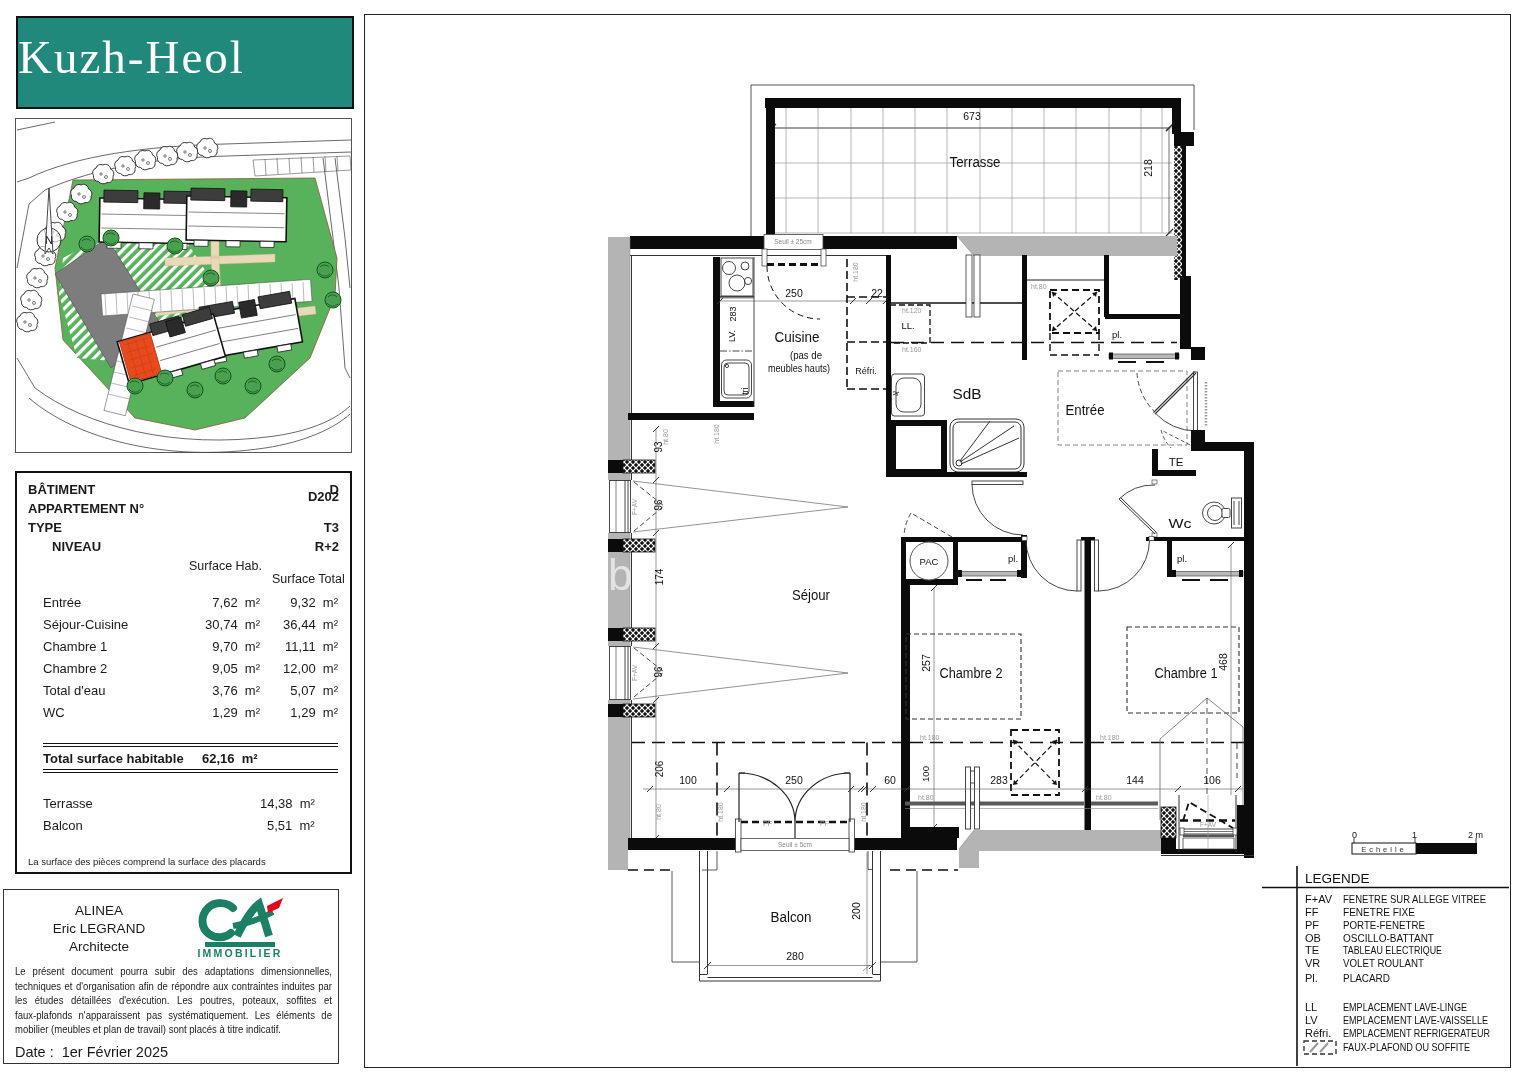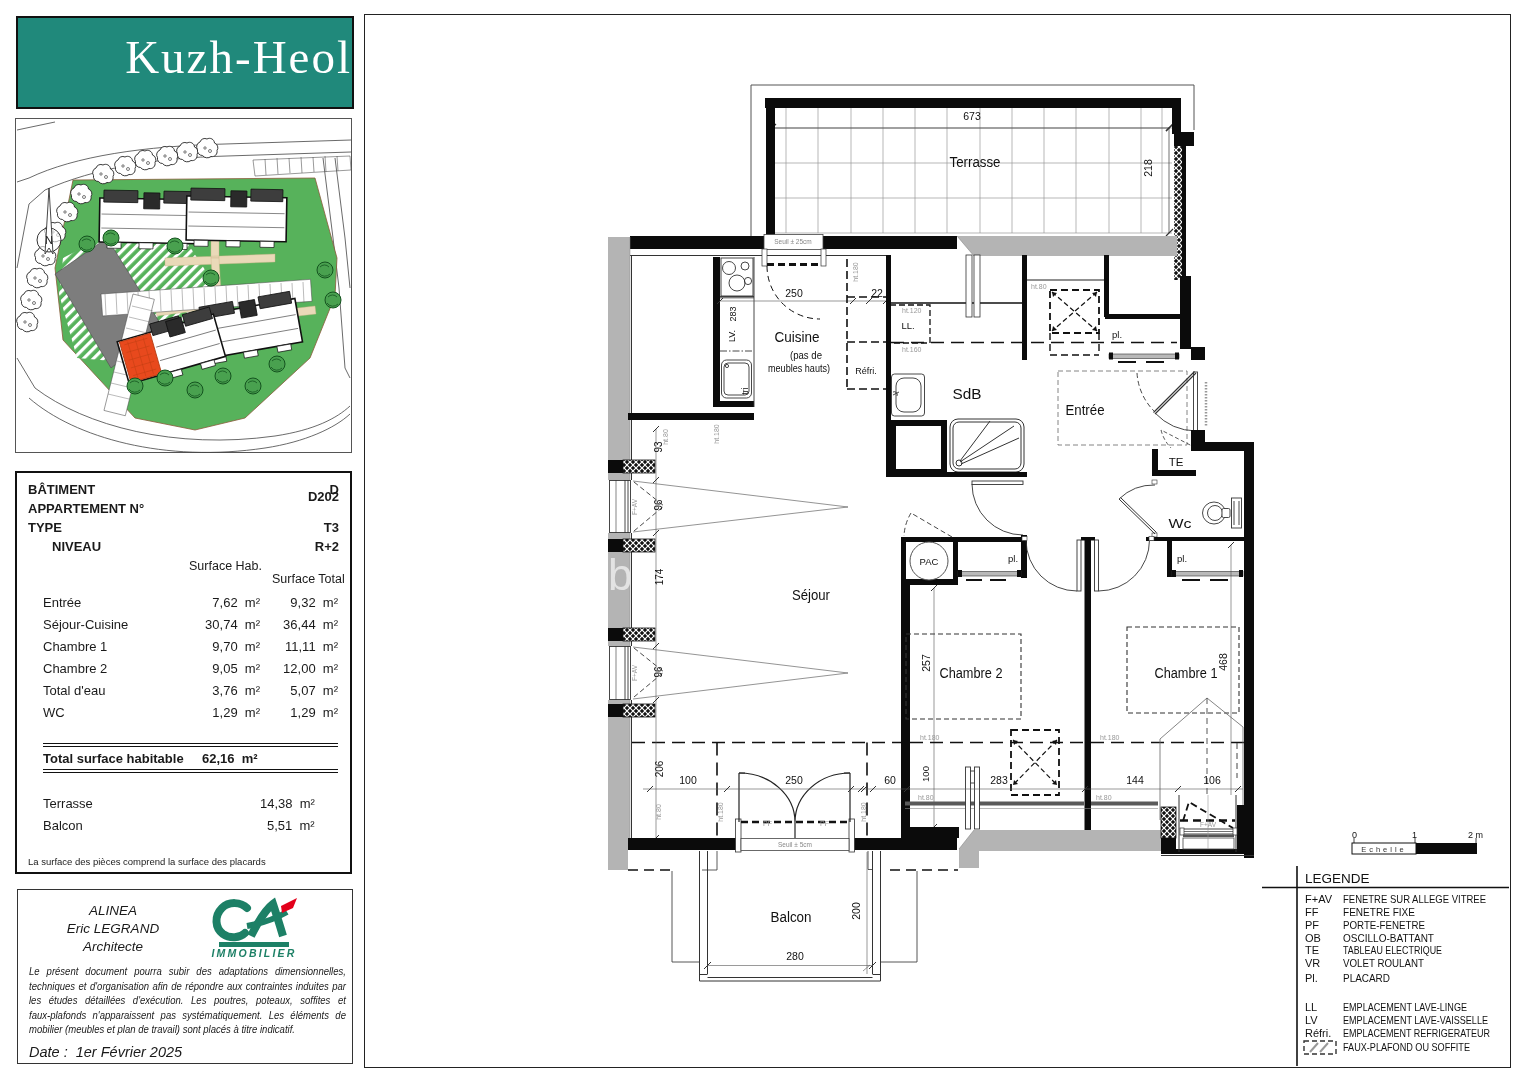--- a/index.html
+++ b/index.html
@@ -6,21 +6,21 @@
 #page{position:relative;width:1528px;height:1079px;overflow:hidden;font-family:"Liberation Sans",sans-serif;color:#1a1a1a;}
 .abs{position:absolute;}
 svg text{font-family:"Liberation Sans",sans-serif;}
 </style>
 </head>
 <body>
 <div id="page">
 
 <div class="abs" style="left:364px;top:14px;width:1145px;height:1052px;border:1.5px solid #222;"></div>
 
-<div class="abs" style="left:16px;top:16px;width:334px;height:89px;background:#20897b;border:2px solid #111;text-align:right;">
+<div class="abs" style="left:16px;top:16px;width:334px;height:89px;background:#20897b;border:2px solid #111;text-align:left;">
 <span style="display:block;margin-top:12px;font-family:'Liberation Serif',serif;font-size:47px;color:#fff;letter-spacing:2px;">Kuzh-Heol</span>
 </div>
 
 <svg class="abs" style="left:15px;top:118px;" width="337" height="335" viewBox="0 0 337 335">
 <defs>
 
 <pattern id="gstripe" width="7" height="7" patternUnits="userSpaceOnUse" patternTransform="rotate(45)">
 <rect width="7" height="7" fill="#57b25b"></rect>
           <rect width="3.2" height="7" fill="#ffffff"></rect>
 </pattern>
@@ -205,21 +205,21 @@
 
 <div class="abs" style="left:26px;top:323px;">Terrasse</div>
       <div class="abs" style="left:243px;top:323px;">14,38&nbsp; m²</div>
 
 <div class="abs" style="left:26px;top:345px;">Balcon</div>
       <div class="abs" style="left:250px;top:345px;">5,51&nbsp; m²</div>
 
 <div class="abs" style="left:11px;top:383px;font-size:9.5px;">La surface des pièces comprend la surface des placards</div>
 </div>
 
-<div class="abs" style="left:17px;top:889px;width:334px;height:173px;border:1.5px solid #333;font-style:italic;">
+<div class="abs" style="left:3px;top:889px;width:334px;height:173px;border:1.5px solid #333;">
 
 <div class="abs" style="left:30px;top:12px;width:130px;text-align:center;font-size:13.5px;line-height:18px;">ALINEA<br>Eric LEGRAND<br>Architecte</div>
 
 <svg class="abs" style="left:185px;top:6px;" width="110" height="62" viewBox="0 0 110 62">
 <g fill="none">
 <path d="M44,12 C38,6 26,5 19,12 C11,20 12,32 20,38 C27,43 37,42 42,37" stroke="#1d8066" stroke-width="8" stroke-linecap="round"></path>
 <path d="M48,40 C56,24 62,14 70,8 C74,20 77,30 80,40" stroke="#1d8066" stroke-width="8" stroke-linecap="butt"></path>
 <path d="M44,30 C56,28 70,24 84,16" stroke="#1d8066" stroke-width="6"></path>
 <path d="M78,10 L94,2 L90,12 L79,17 Z" fill="#e3001b"></path>
 <rect x="16" y="46" width="70" height="5" fill="#1d8066"></rect>

